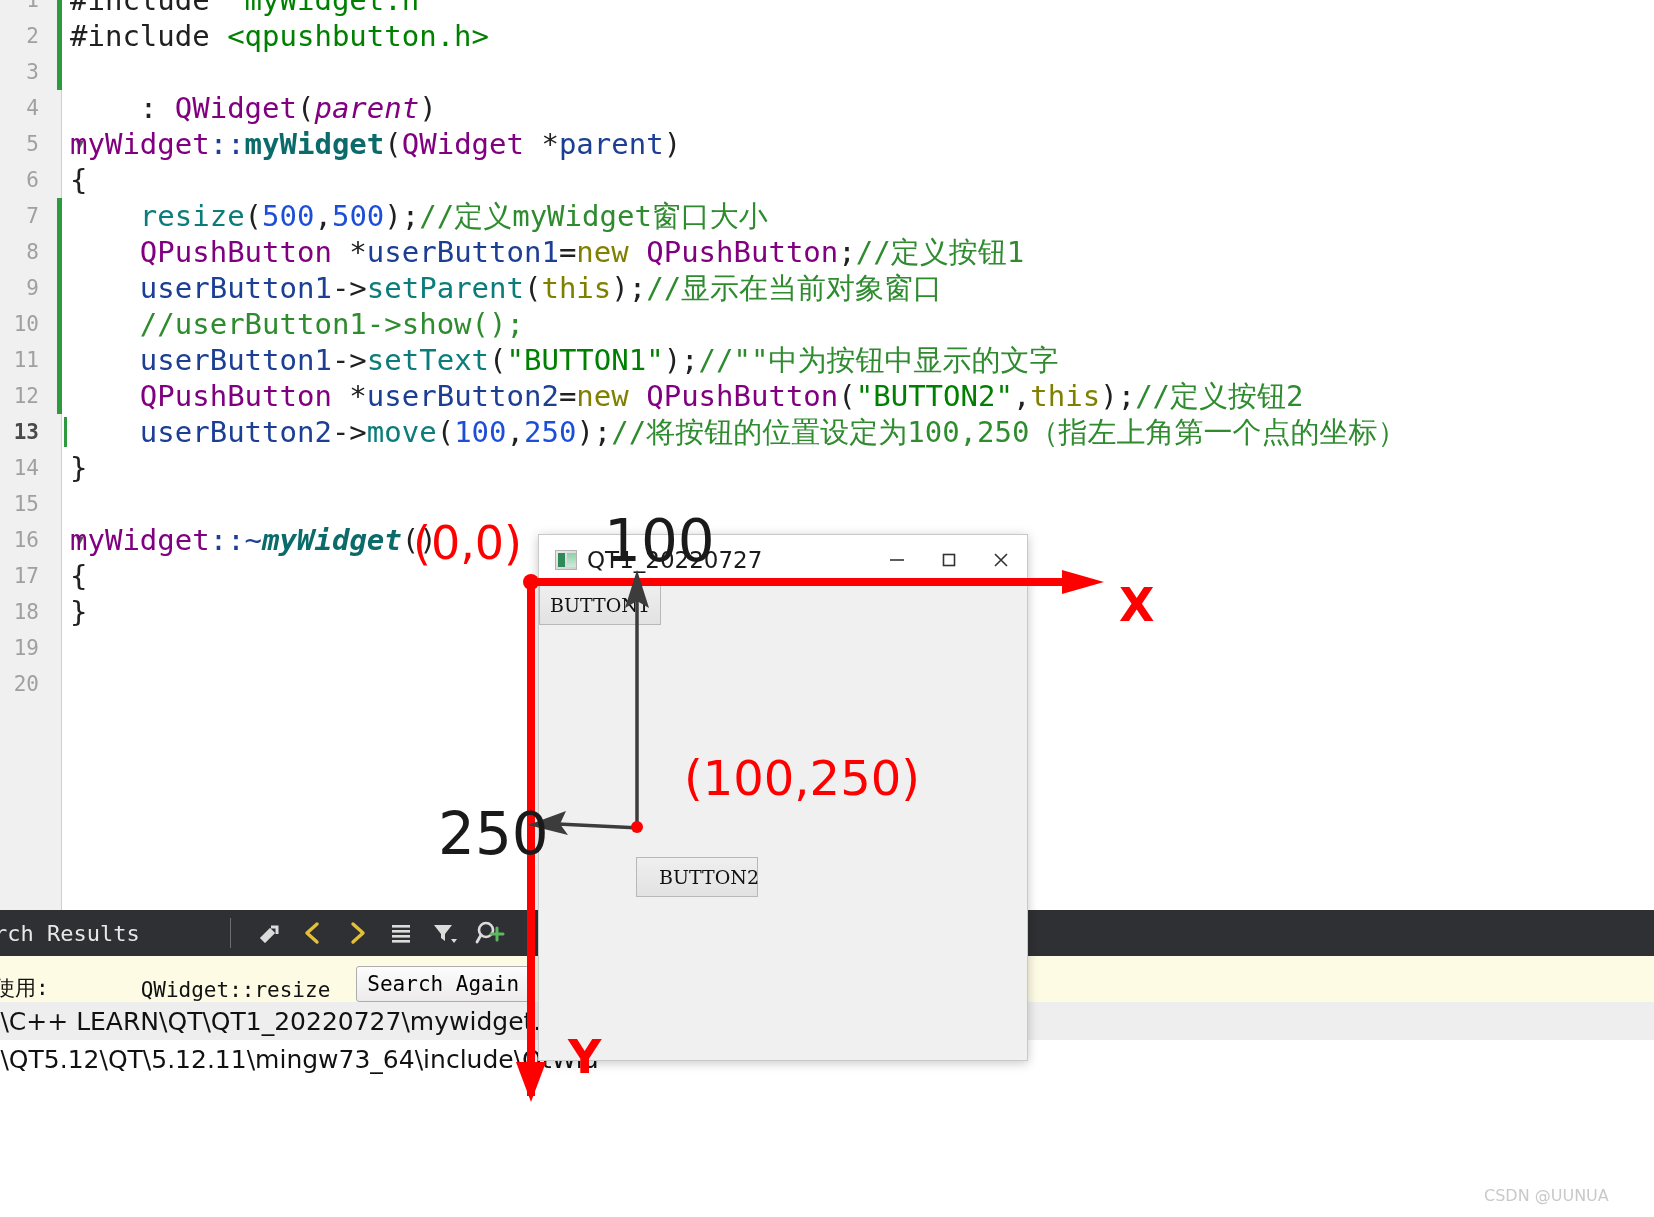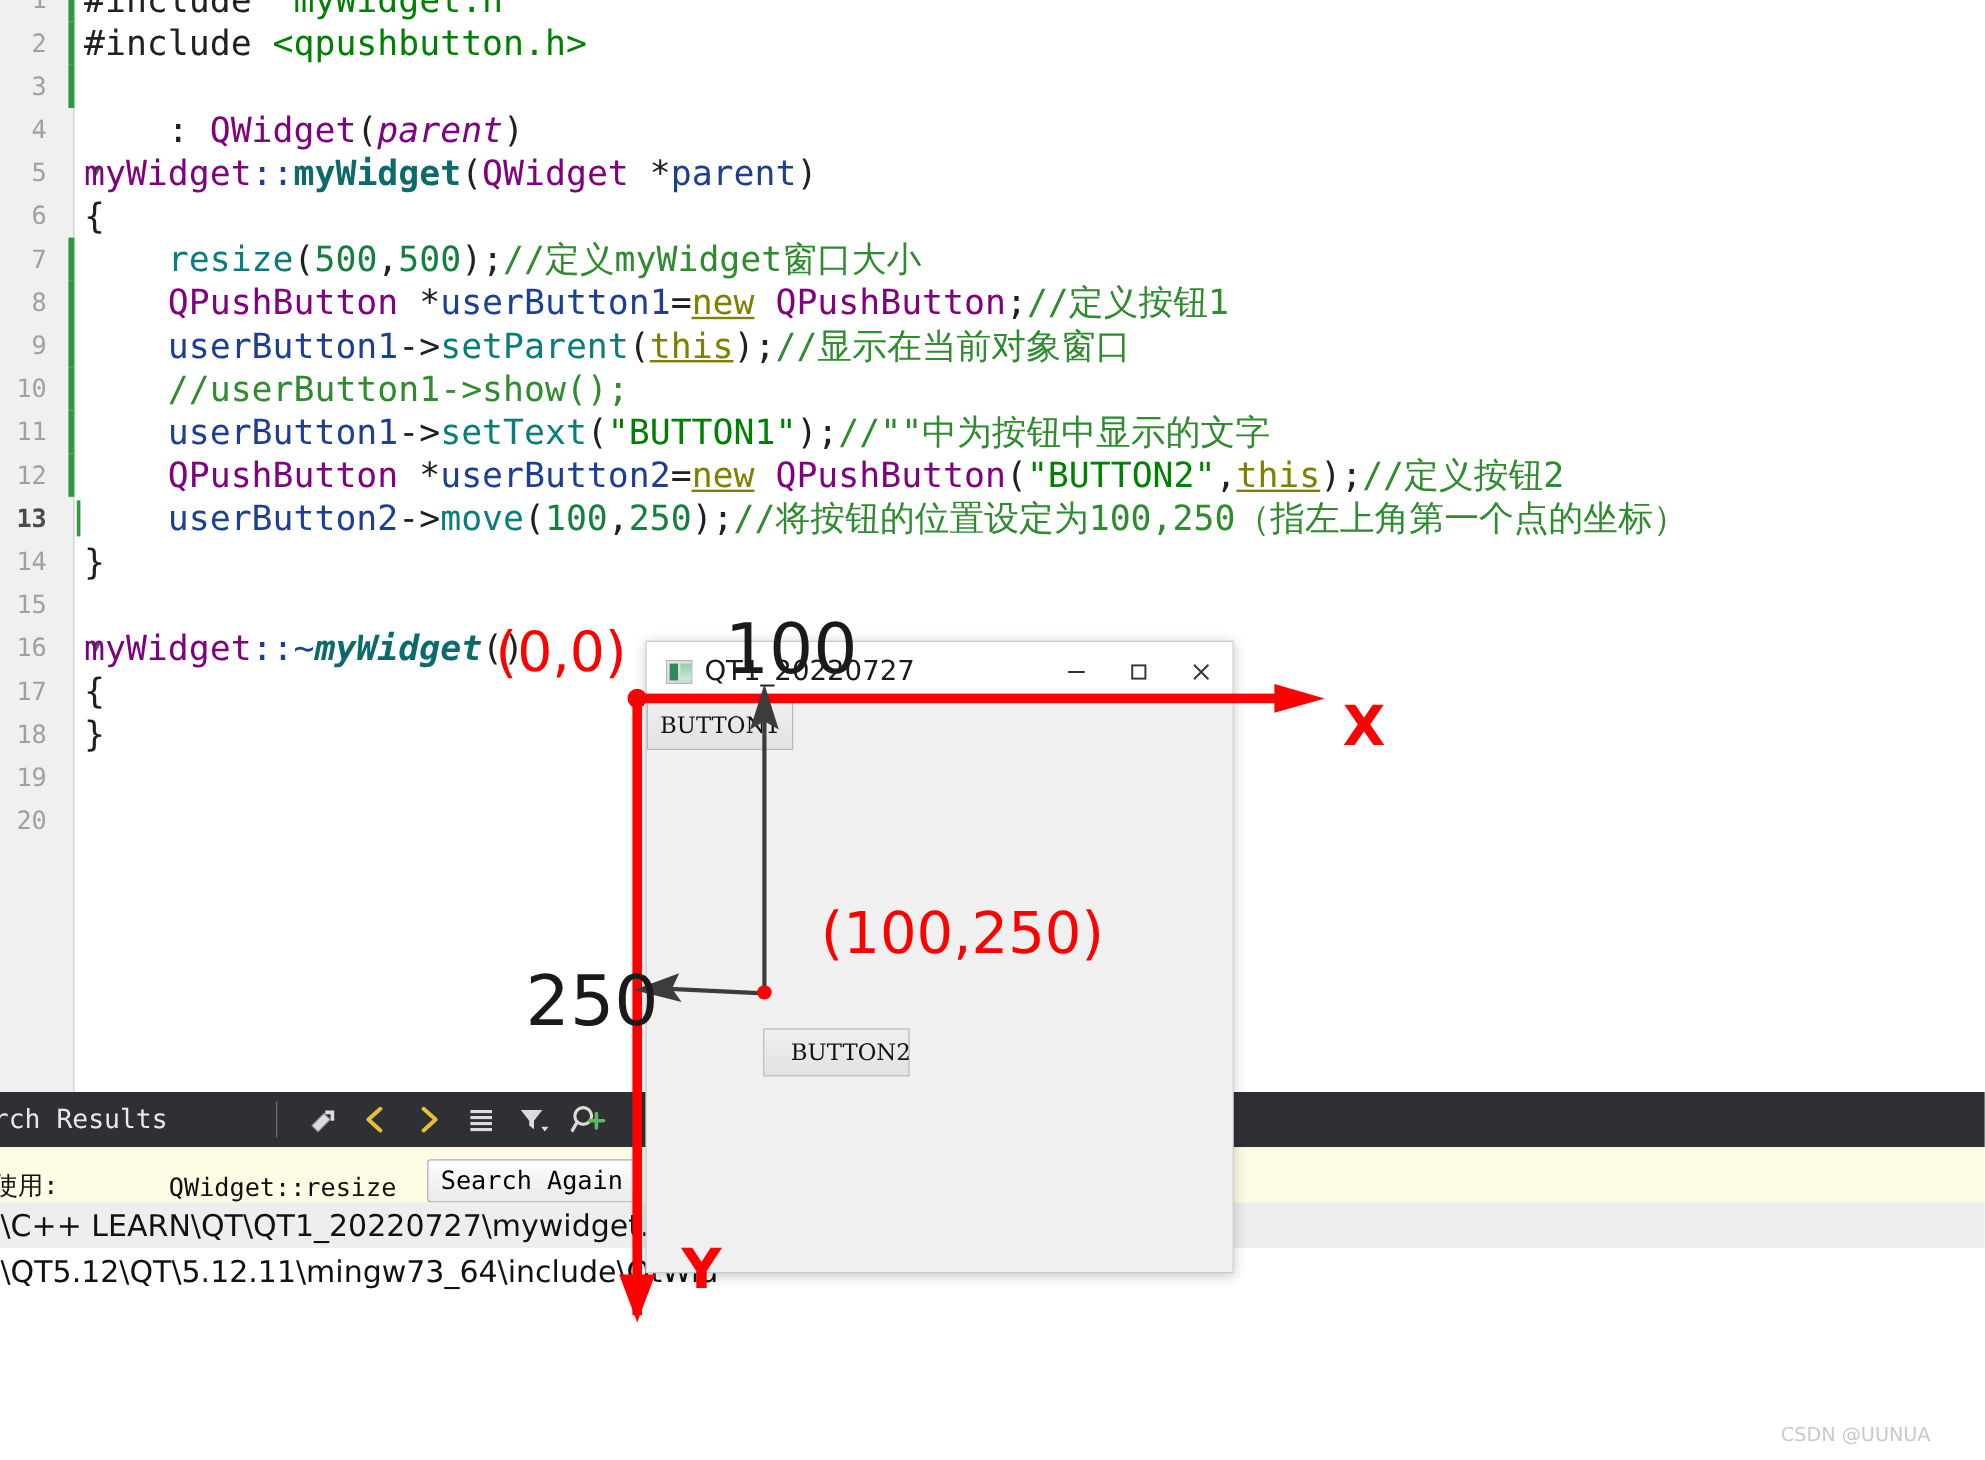--- a/index.html
+++ b/index.html
@@ -42,22 +42,22 @@
     padding-left:8px;
   }
   .cline {
     height:36px; line-height:36px; white-space:pre;
     font-family:"DejaVu Sans Mono", monospace;
     font-size:29px; letter-spacing:0px; color:#222;
   }
   .k-cls   { color:#800080; }          
   .k-fn    { color:#0b7c7c; }          
   .k-fnb   { color:#0b6a6a; font-weight:bold; }
-  .k-kw    { color:#808000;text-decoration:underline; }          
-  .k-num   { color:#15803d; }
+  .k-kw    { color:#808000; }          
+  .k-num   { color:#1d4ed8; }
   .k-str   { color:#008000; }
   .k-cm    { color:#2e8b2e; }
   .k-var   { color:#1c3f94; }
   .k-pl    { color:#202020; }
   .k-it    { color:#800080; font-style:italic; }
 
   
   .srpanel { position:absolute; left:0; top:910px; width:1654px; height:307px; }
   .sr-toolbar {
     position:absolute; left:0; top:0; width:1654px; height:46px;

